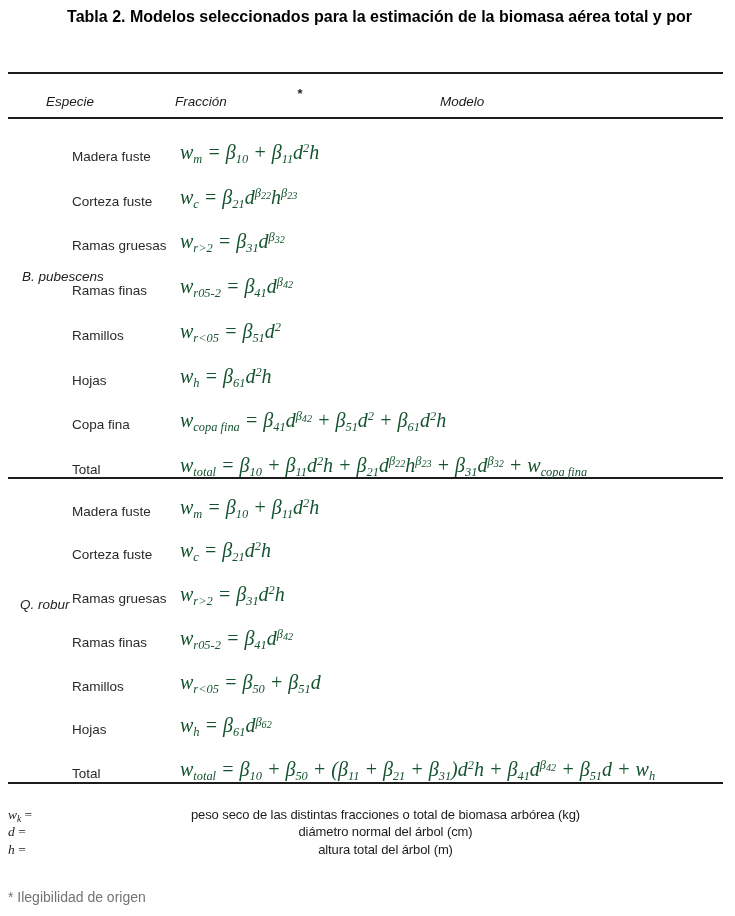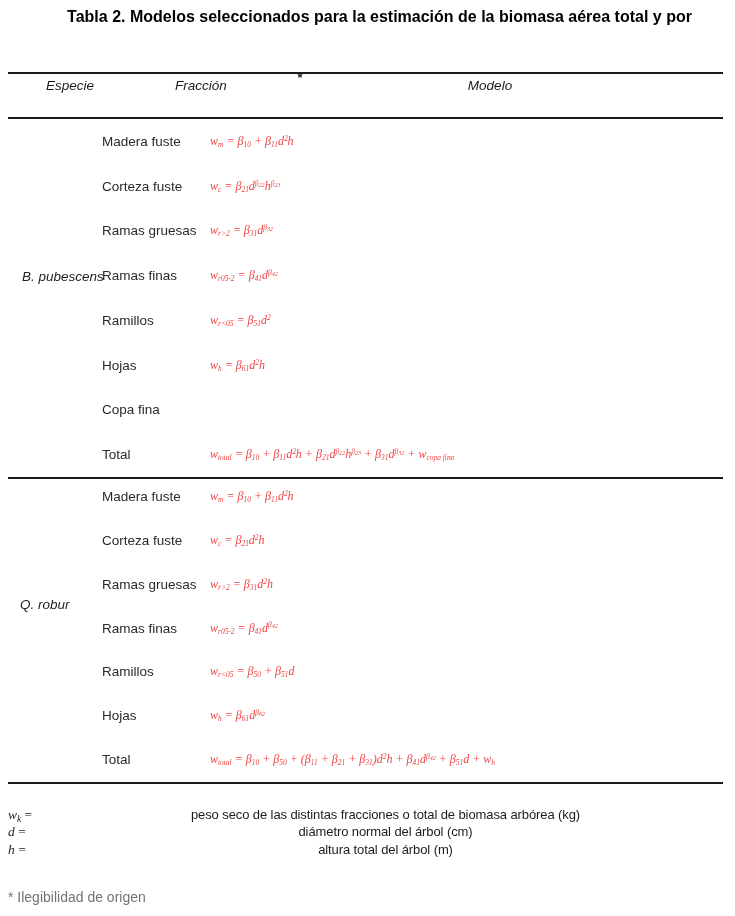--- a/index.html
+++ b/index.html
@@ -11,34 +11,34 @@
   .title{position:absolute;top:6px;left:12px;width:735px;text-align:center;
     font-weight:bold;font-size:16px;line-height:22px;color:#000;}
   .title i{font-style:italic;}
   
   .rule{position:absolute;left:8px;width:715px;height:1.5px;background:#1c1c1c;}
   .rule-top{top:72px;}
   .rule-headbottom{top:117px;}
   .rule-divider{top:477px;}
   .rule-bottom{top:782px;}
   
-  .thead{position:absolute;left:0;top:78px;width:735px;height:26px;font-size:13.5px;font-style:italic;}
+  .thead{position:absolute;left:0;top:94px;width:735px;height:26px;font-size:13.5px;font-style:italic;}
   .h-especie{position:absolute;left:30px;width:80px;text-align:center;}
   .h-fraccion{position:absolute;left:168px;width:66px;text-align:center;}
   .h-ast{position:absolute;left:293px;top:-8px;width:14px;text-align:center;
     font-style:normal;font-weight:bold;font-size:13px;}
-  .h-modelo{position:absolute;left:440px;width:100px;text-align:center;}
+  .h-modelo{position:absolute;left:440px;width:100px;}
   
   .tsection{position:absolute;left:0;width:735px;display:flex;flex-direction:column;}
   .sec-bp{top:119px;height:358px;}
   .sec-qr{top:475px;height:306px;}
-  .trow{flex:1;display:flex;align-items:center;padding-left:102px;}
+  .trow{flex:1;display:flex;align-items:flex-end;padding-left:72px;}
   .fraction{width:108px;flex:none;font-size:13.5px;color:#2a2a2a;}
   .formula{flex:none;font-family:"Liberation Serif",serif;font-style:italic;
-    font-size:12px;color:#ef4444;white-space:nowrap;}
+    font-size:20px;color:#14532d;white-space:nowrap;}
   .formula sub{font-size:62%;vertical-align:-0.3em;line-height:0;}
   .formula sup{font-size:62%;vertical-align:0.55em;line-height:0;}
   .formula sup sub{font-size:82%;vertical-align:-0.2em;}
   
   .species{position:absolute;font-size:13.5px;font-style:italic;color:#222;}
   .species-bp{left:22px;top:269px;}
   .species-qr{left:20px;top:597px;}
   
   .footnotes{position:absolute;left:8px;top:806px;width:700px;font-size:13px;
     line-height:17.4px;letter-spacing:-0.1px;color:#1c1c1c;}
@@ -93,20 +93,21 @@
     <div class="trow">
       <span class="fraction">Ramillos</span>
       <span class="formula">w<sub>r&lt;05</sub> = β<sub>51</sub>d<sup>2</sup></span>
     </div>
     <div class="trow">
       <span class="fraction">Hojas</span>
       <span class="formula">w<sub>h</sub> = β<sub>61</sub>d<sup>2</sup>h</span>
     </div>
     <div class="trow">
       <span class="fraction">Copa fina</span>
+      <span class="formula">w<sub>copa fina</sub> = β<sub>41</sub>d<sup>β<sub>42</sub></sup> + β<sub>51</sub>d<sup>2</sup> + β<sub>61</sub>d<sup>2</sup>h</span>
     </div>
     <div class="trow">
       <span class="fraction">Total</span>
       <span class="formula">w<sub>total</sub> = β<sub>10</sub> + β<sub>11</sub>d<sup>2</sup>h + β<sub>21</sub>d<sup>β<sub>22</sub></sup>h<sup>β<sub>23</sub></sup> + β<sub>31</sub>d<sup>β<sub>32</sub></sup> + w<sub>copa fina</sub></span>
     </div>
   </div>
 
   <div class="tsection sec-qr">
     <div class="trow">
       <span class="fraction">Madera fuste</span>

